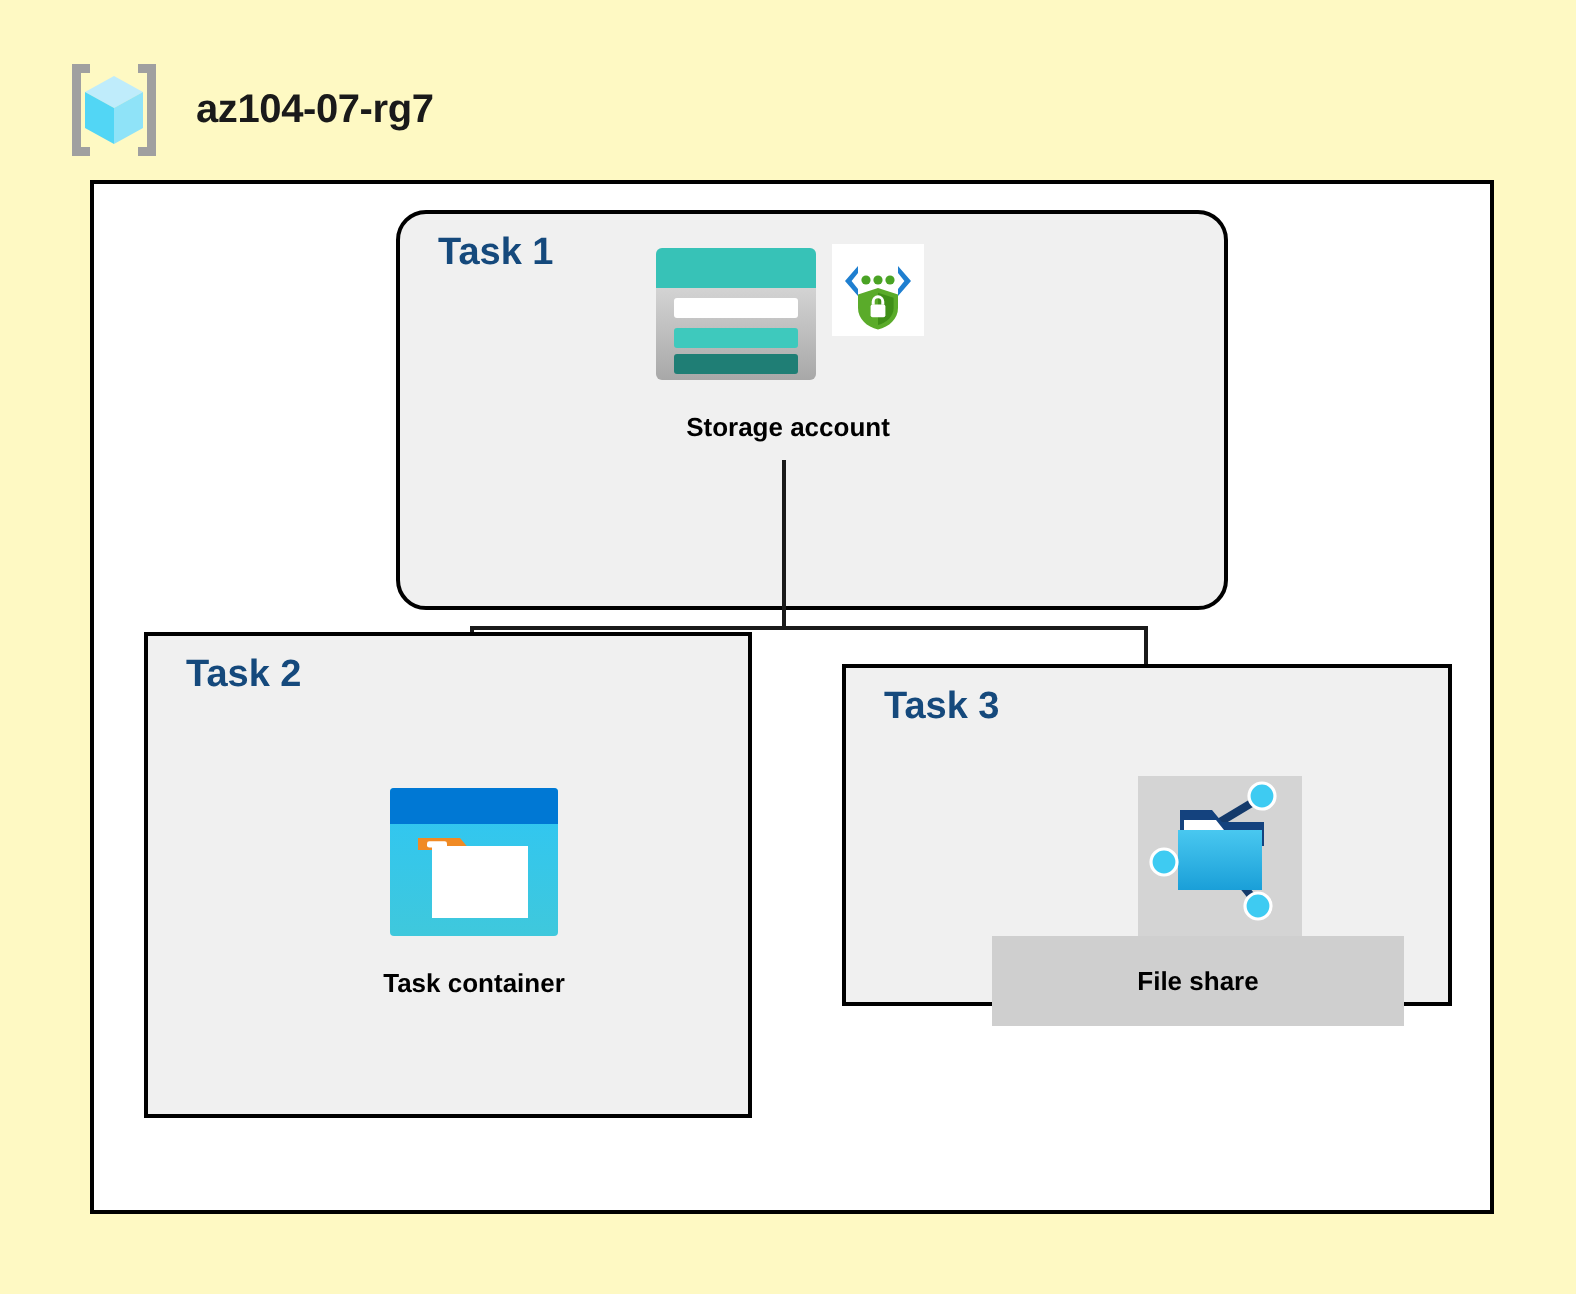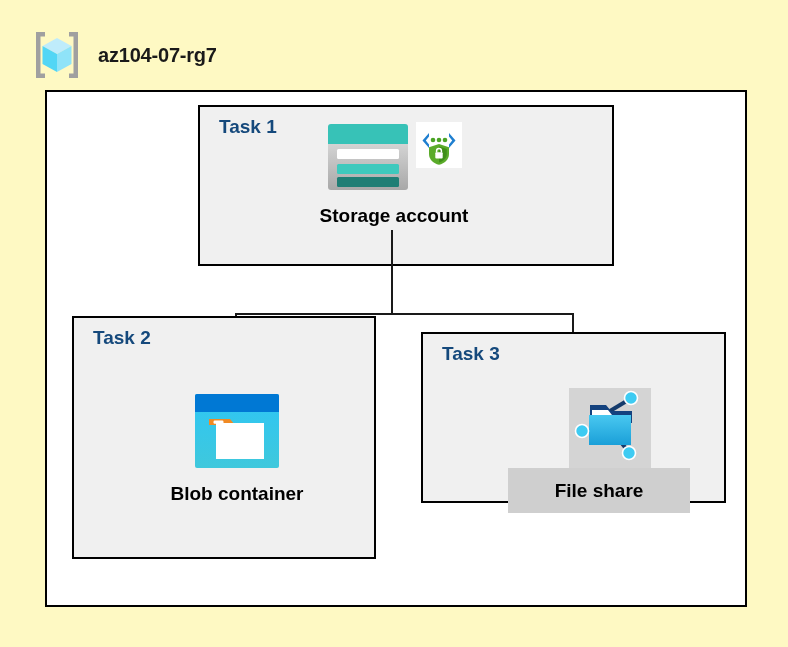--- a/index.html
+++ b/index.html
@@ -50,21 +50,21 @@
     box-sizing: border-box;
   }
 
   
   .task-box {
     position: absolute;
     border: 2px solid #000000;
     background: #f0f0f0;
     box-sizing: border-box;
   }
-  #task-1-box { left: 198px; top: 105px; width: 416px; height: 161px; }
+  #task-1-box { left: 198px; top: 105px; width: 416px; height: 200px; border-radius: 15px; }
   #task-2-box { left: 72px;  top: 316px; width: 304px; height: 243px; }
   #task-3-box { left: 421px; top: 332px; width: 305px; height: 171px; }
 
   .task-label {
     position: absolute;
     left: 19px;
     top: 9px;
     font-size: 19px;
     font-weight: bold;
     color: #15497c;
@@ -72,21 +72,21 @@
   }
 
   
   .node {
     position: absolute;
     display: flex;
     flex-direction: column;
     align-items: center;
   }
   .node-caption {
-    font-size: 19px;
+    font-size: 13px;
     font-weight: bold;
     color: #000000;
     white-space: nowrap;
     text-align: center;
   }
 
   
   #node-storage-account { left: 294px; top: 122px; width: 200px; }
   .storage-row {
     display: flex;
@@ -104,21 +104,21 @@
   .fs-icon-bg {
     width: 82px;
     height: 80px;
     background: #d4d4d4;
     display: flex;
     align-items: center;
     justify-content: center;
     margin-left: 22px;
   }
   .fs-caption-bg {
-    width: 182px;
+    width: 206px;
     height: 45px;
     background: #cfcfcf;
     display: flex;
     align-items: center;
     justify-content: center;
   }
 
   
   .connector {
     position: absolute;
@@ -220,21 +220,21 @@
         <rect x="1" y="1" width="84" height="74" rx="2" fill="url(#blobBody)"></rect>
         <rect x="1" y="1" width="84" height="18" rx="2" fill="#0078d4"></rect>
         <rect x="1" y="14" width="84" height="5" fill="#0078d4"></rect>
 
         <path d="M15 26 L36 26 L41 32 L15 32 Z" fill="#f08a24"></path>
         <rect x="19.5" y="27.6" width="10" height="3.2" rx="1.2" fill="#ffffff"></rect>
 
         <rect x="22" y="30" width="48" height="36" fill="#ffffff"></rect>
       </svg>
     </span>
-    <span class="node-caption">Blob container</span>
+    <span class="node-caption">Task container</span>
   </div>
 
   <div class="task-box" id="task-3-box">
     <span class="task-label">Task 3</span>
   </div>
 
   <div class="node" id="node-file-share">
     <div class="fs-icon-bg">
       <span>
         <svg width="76" height="74" viewBox="0 0 76 74" xmlns="http://www.w3.org/2000/svg">

